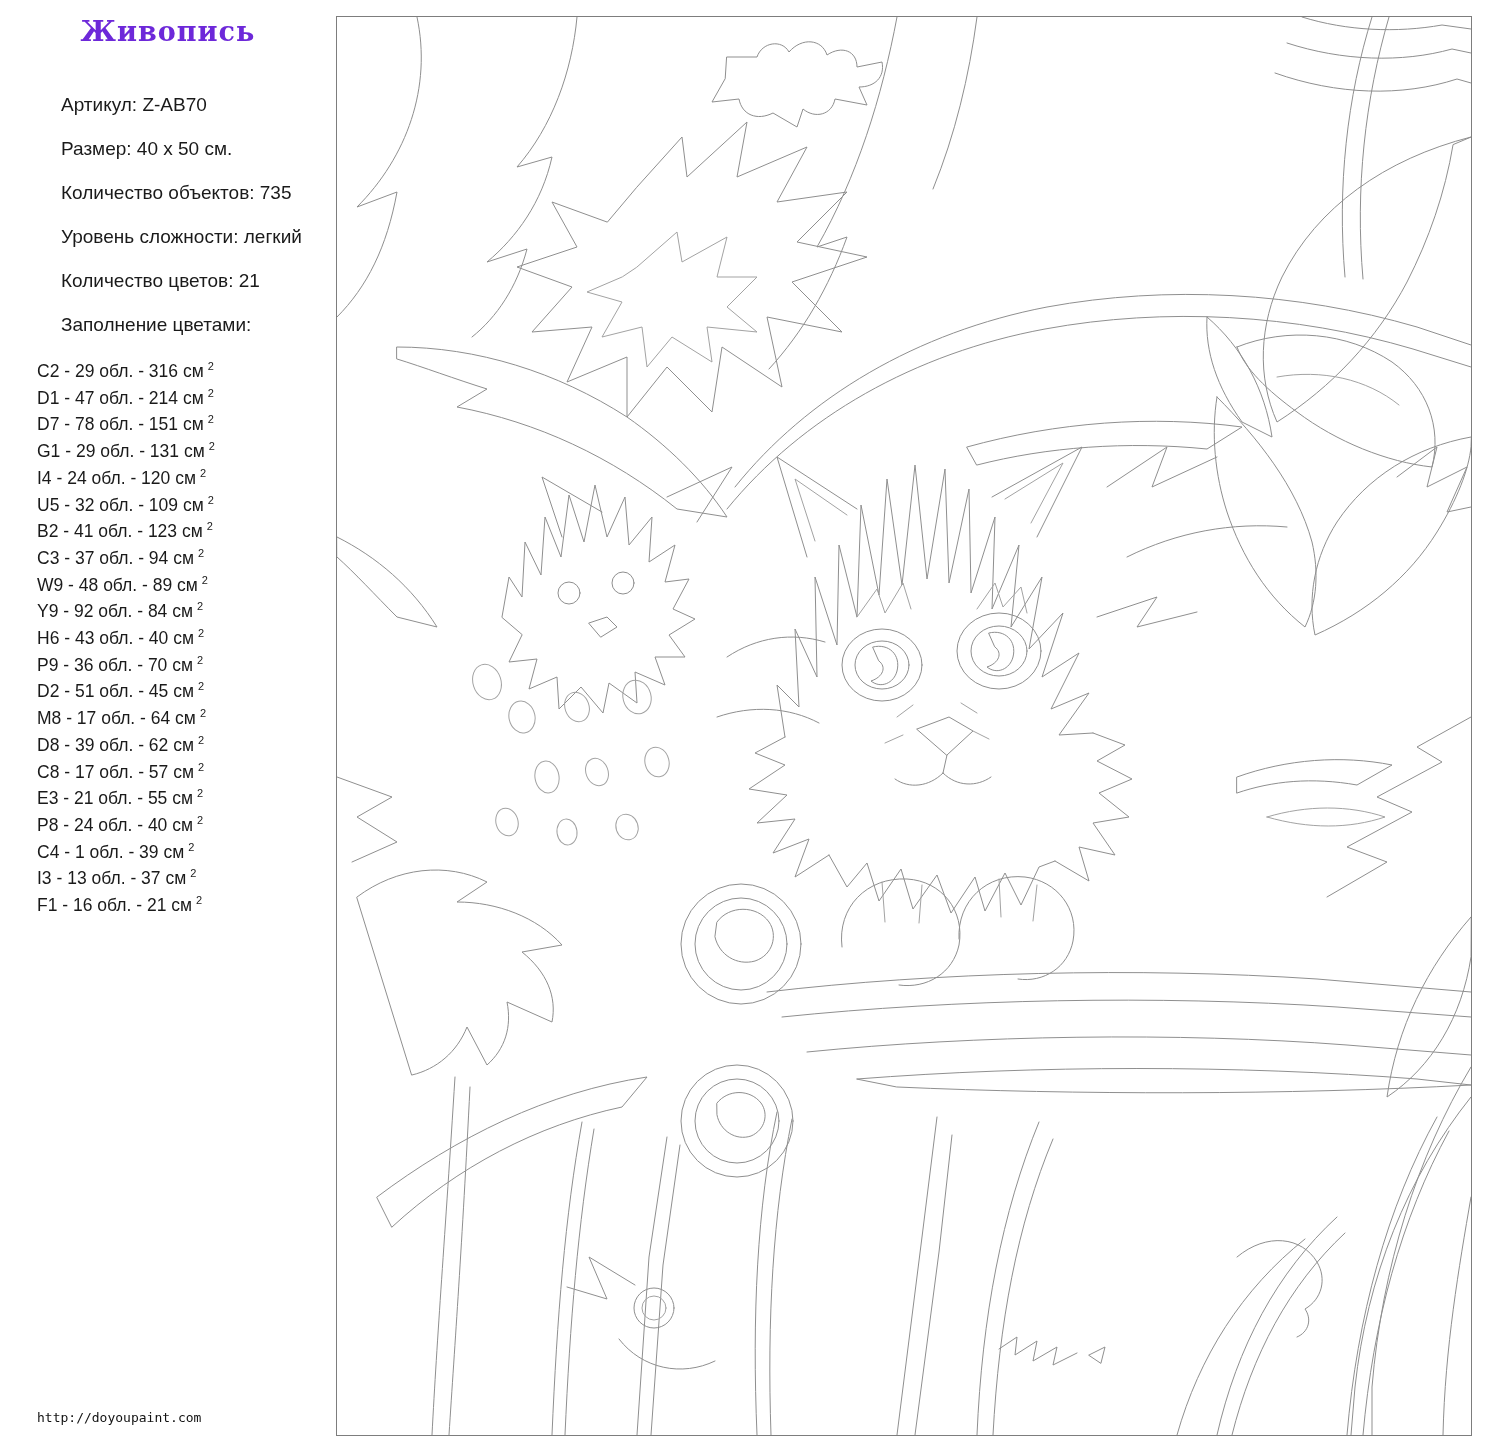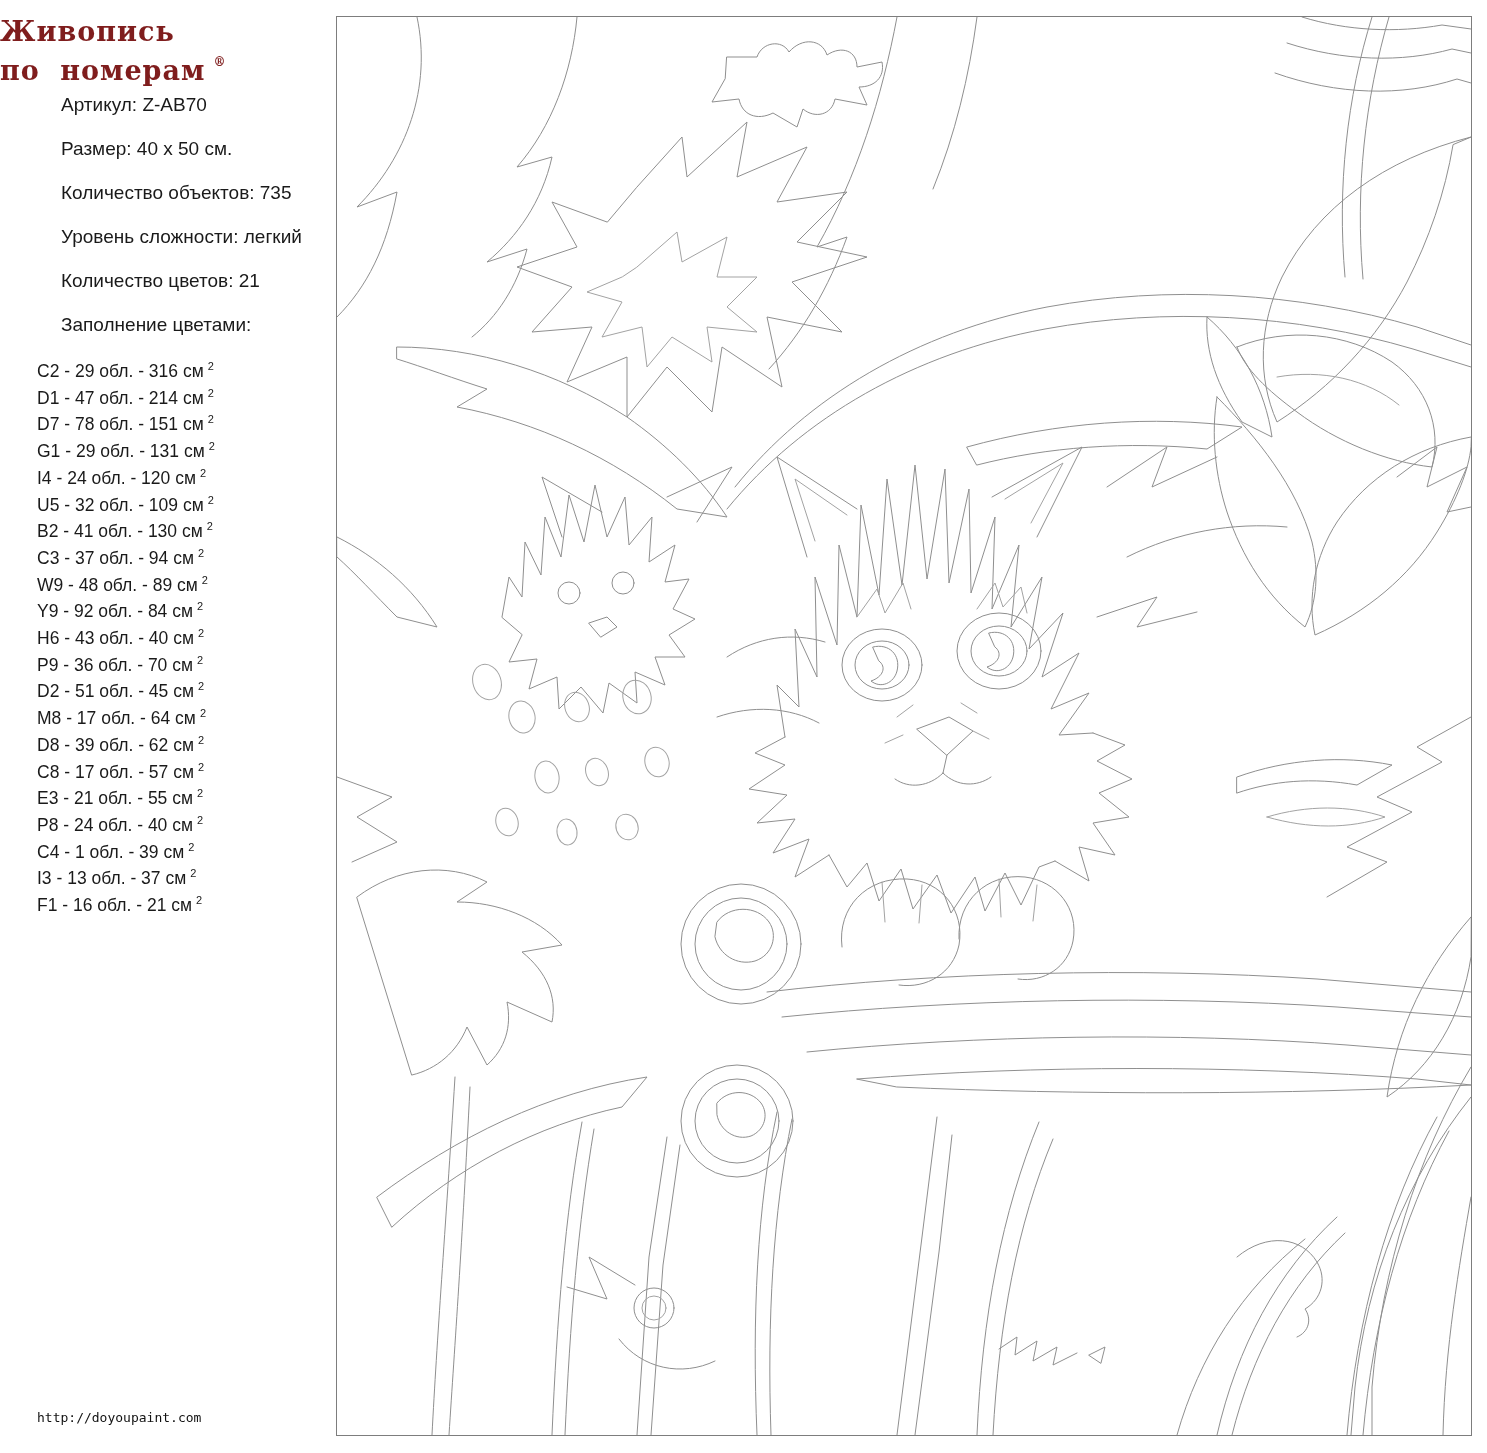--- a/index.html
+++ b/index.html
@@ -10,25 +10,25 @@
     color: #1a1a1a;
     overflow: hidden;
     position: relative;
   }
   .sidebar {
     position: absolute; left: 0; top: 0;
     width: 336px; height: 1453px;
   }
   .brand {
     position: absolute; top: 12px; left: 0;
-    width: 336px; 
+    width: 336px; text-align: center;
     font-family: "DejaVu Serif", serif;
     font-weight: bold;
     font-size: 27px; line-height: 1.45;
-    color: #7f1d1d;
+    color: #6d28d9;
     letter-spacing: 1px;
   }
   .brand .l2 { word-spacing: 10px; }
   .brand sup.reg {
     font-size: 12px; font-weight: bold;
     vertical-align: 14px; margin-left: 8px; letter-spacing: 0;
   }
   .meta {
     position: absolute; top: 95px; left: 37px; right: 10px;
   }
@@ -64,40 +64,39 @@
   .ln  { fill: none; stroke: #8f8f8f; stroke-width: 1; stroke-linejoin: round; stroke-linecap: round; }
   .ln2 { fill: none; stroke: #a3a3a3; stroke-width: 1; stroke-linejoin: round; stroke-linecap: round; }
 </style>
 </head>
 <body>
 
 <div class="sidebar">
 
   <div class="brand">
     <div class="l1">Живопись</div>
-    <div class="l2"><span>по номерам</span><sup class="reg">®</sup></div>
   </div>
 
   <div class="meta">
     <div class="meta-line">Артикул: Z-AB70</div>
     <div class="meta-line">Размер: 40 x 50 см.</div>
     <div class="meta-line">Количество объектов: 735</div>
     <div class="meta-line">Уровень сложности: легкий</div>
     <div class="meta-line">Количество цветов: 21</div>
     <div class="meta-line">Заполнение цветами:</div>
   </div>
 
   <div class="palette">
       <div class="row"><span>C2 - 29 обл. - 316 см</span><sup>2</sup></div>
       <div class="row"><span>D1 - 47 обл. - 214 см</span><sup>2</sup></div>
       <div class="row"><span>D7 - 78 обл. - 151 см</span><sup>2</sup></div>
       <div class="row"><span>G1 - 29 обл. - 131 см</span><sup>2</sup></div>
       <div class="row"><span>I4 - 24 обл. - 120 см</span><sup>2</sup></div>
       <div class="row"><span>U5 - 32 обл. - 109 см</span><sup>2</sup></div>
-      <div class="row"><span>B2 - 41 обл. - 130 см</span><sup>2</sup></div>
+      <div class="row"><span>B2 - 41 обл. - 123 см</span><sup>2</sup></div>
       <div class="row"><span>C3 - 37 обл. - 94 см</span><sup>2</sup></div>
       <div class="row"><span>W9 - 48 обл. - 89 см</span><sup>2</sup></div>
       <div class="row"><span>Y9 - 92 обл. - 84 см</span><sup>2</sup></div>
       <div class="row"><span>H6 - 43 обл. - 40 см</span><sup>2</sup></div>
       <div class="row"><span>P9 - 36 обл. - 70 см</span><sup>2</sup></div>
       <div class="row"><span>D2 - 51 обл. - 45 см</span><sup>2</sup></div>
       <div class="row"><span>M8 - 17 обл. - 64 см</span><sup>2</sup></div>
       <div class="row"><span>D8 - 39 обл. - 62 см</span><sup>2</sup></div>
       <div class="row"><span>C8 - 17 обл. - 57 см</span><sup>2</sup></div>
       <div class="row"><span>E3 - 21 обл. - 55 см</span><sup>2</sup></div>

